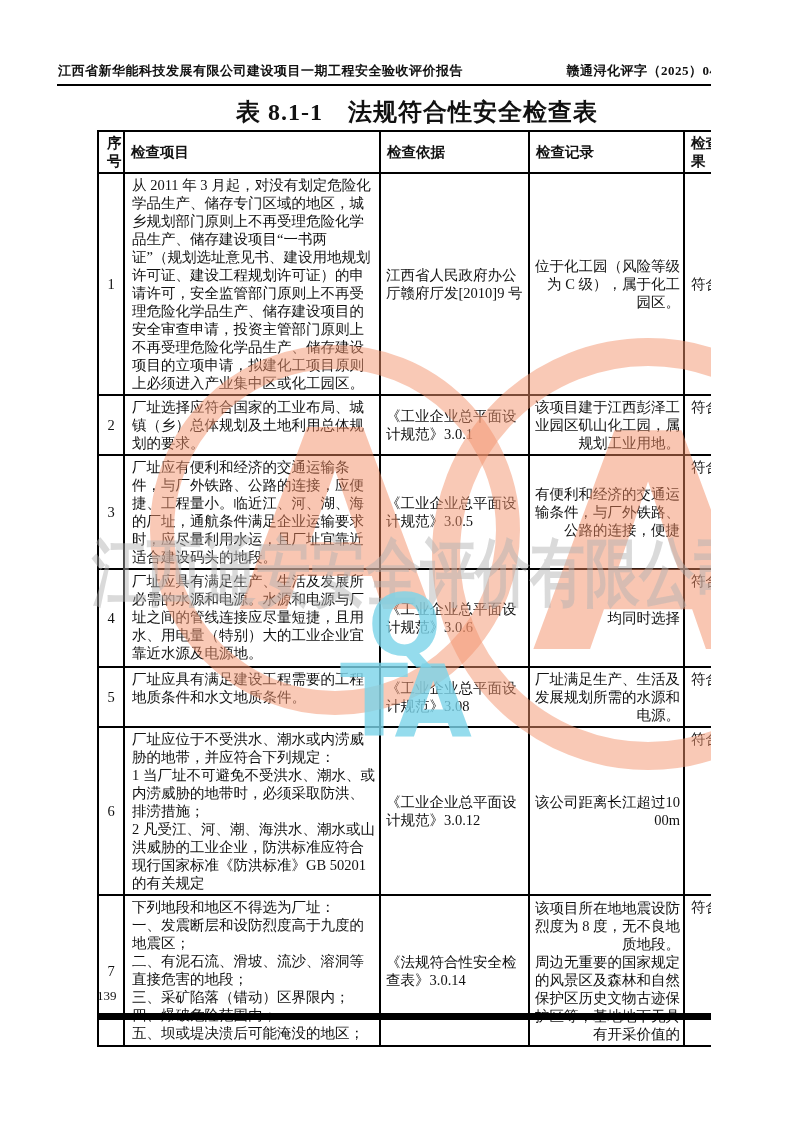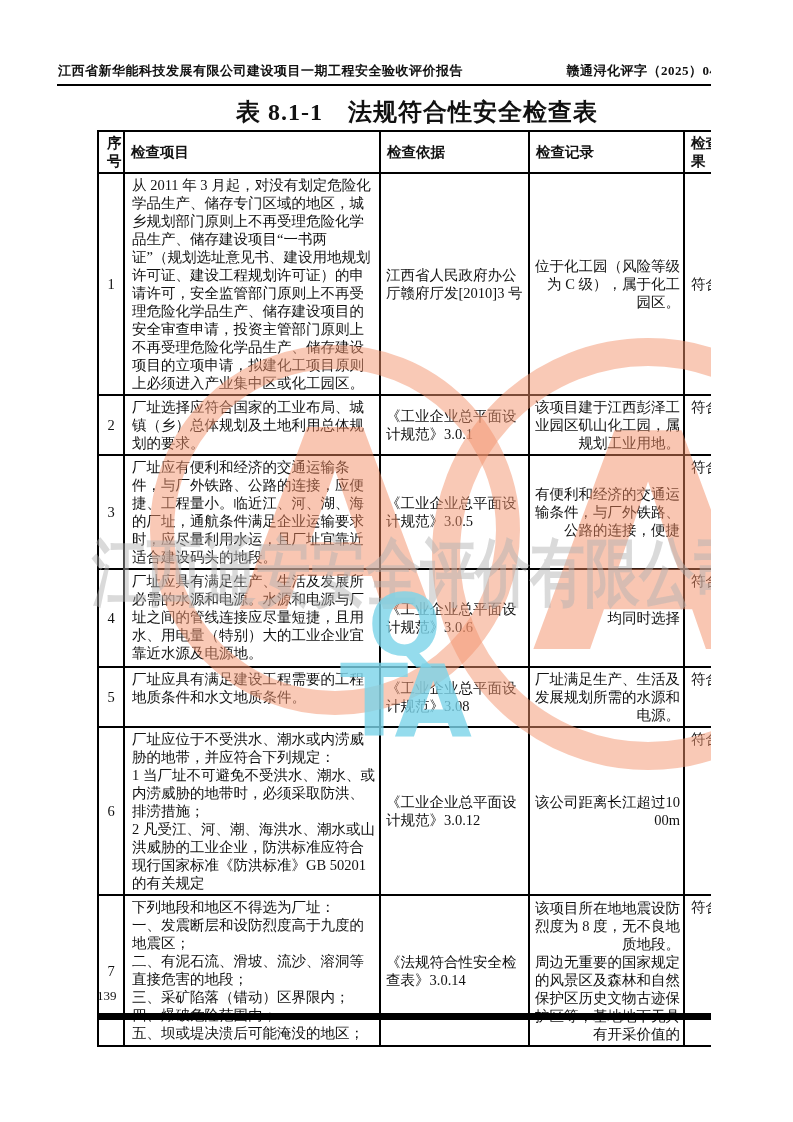--- a/index.html
+++ b/index.html
@@ -123,21 +123,21 @@
         <th>检查项目</th>
         <th>检查依据</th>
         <th>检查记录</th>
         <th>检查结果</th>
       </tr>
     </thead>
     <tbody id="table-body">
         <tr style="height: 215px;">
       <td class="col-no">1</td>
       <td class="col-item">从 2011 年 3 月起，对没有划定危险化学品生产、储存专门区域的地区，城乡规划部门原则上不再受理危险化学品生产、储存建设项目“一书两证”（规划选址意见书、建设用地规划许可证、建设工程规划许可证）的申请许可，安全监管部门原则上不再受理危险化学品生产、储存建设项目的安全审查申请，投资主管部门原则上不再受理危险化学品生产、储存建设项目的立项申请，拟建化工项目原则上必须进入产业集中区或化工园区。</td>
-      <td class="col-basis">江西省人民政府办公厅赣府厅发[2010]3 号</td>
+      <td class="col-basis">江西省人民政府办公厅赣府厅发[2010]9 号</td>
       <td class="col-record">位于化工园（风险等级为 C 级），属于化工园区。</td>
       <td class="col-result">符合</td>
     </tr>
         <tr style="height: 58px;">
       <td class="col-no">2</td>
       <td class="col-item">厂址选择应符合国家的工业布局、城镇（乡）总体规划及土地利用总体规划的要求。</td>
       <td class="col-basis">《工业企业总平面设计规范》3.0.1</td>
       <td class="col-record">该项目建于江西彭泽工业园区矶山化工园，属规划工业用地。</td>
       <td class="col-result">符合</td>
     </tr>

